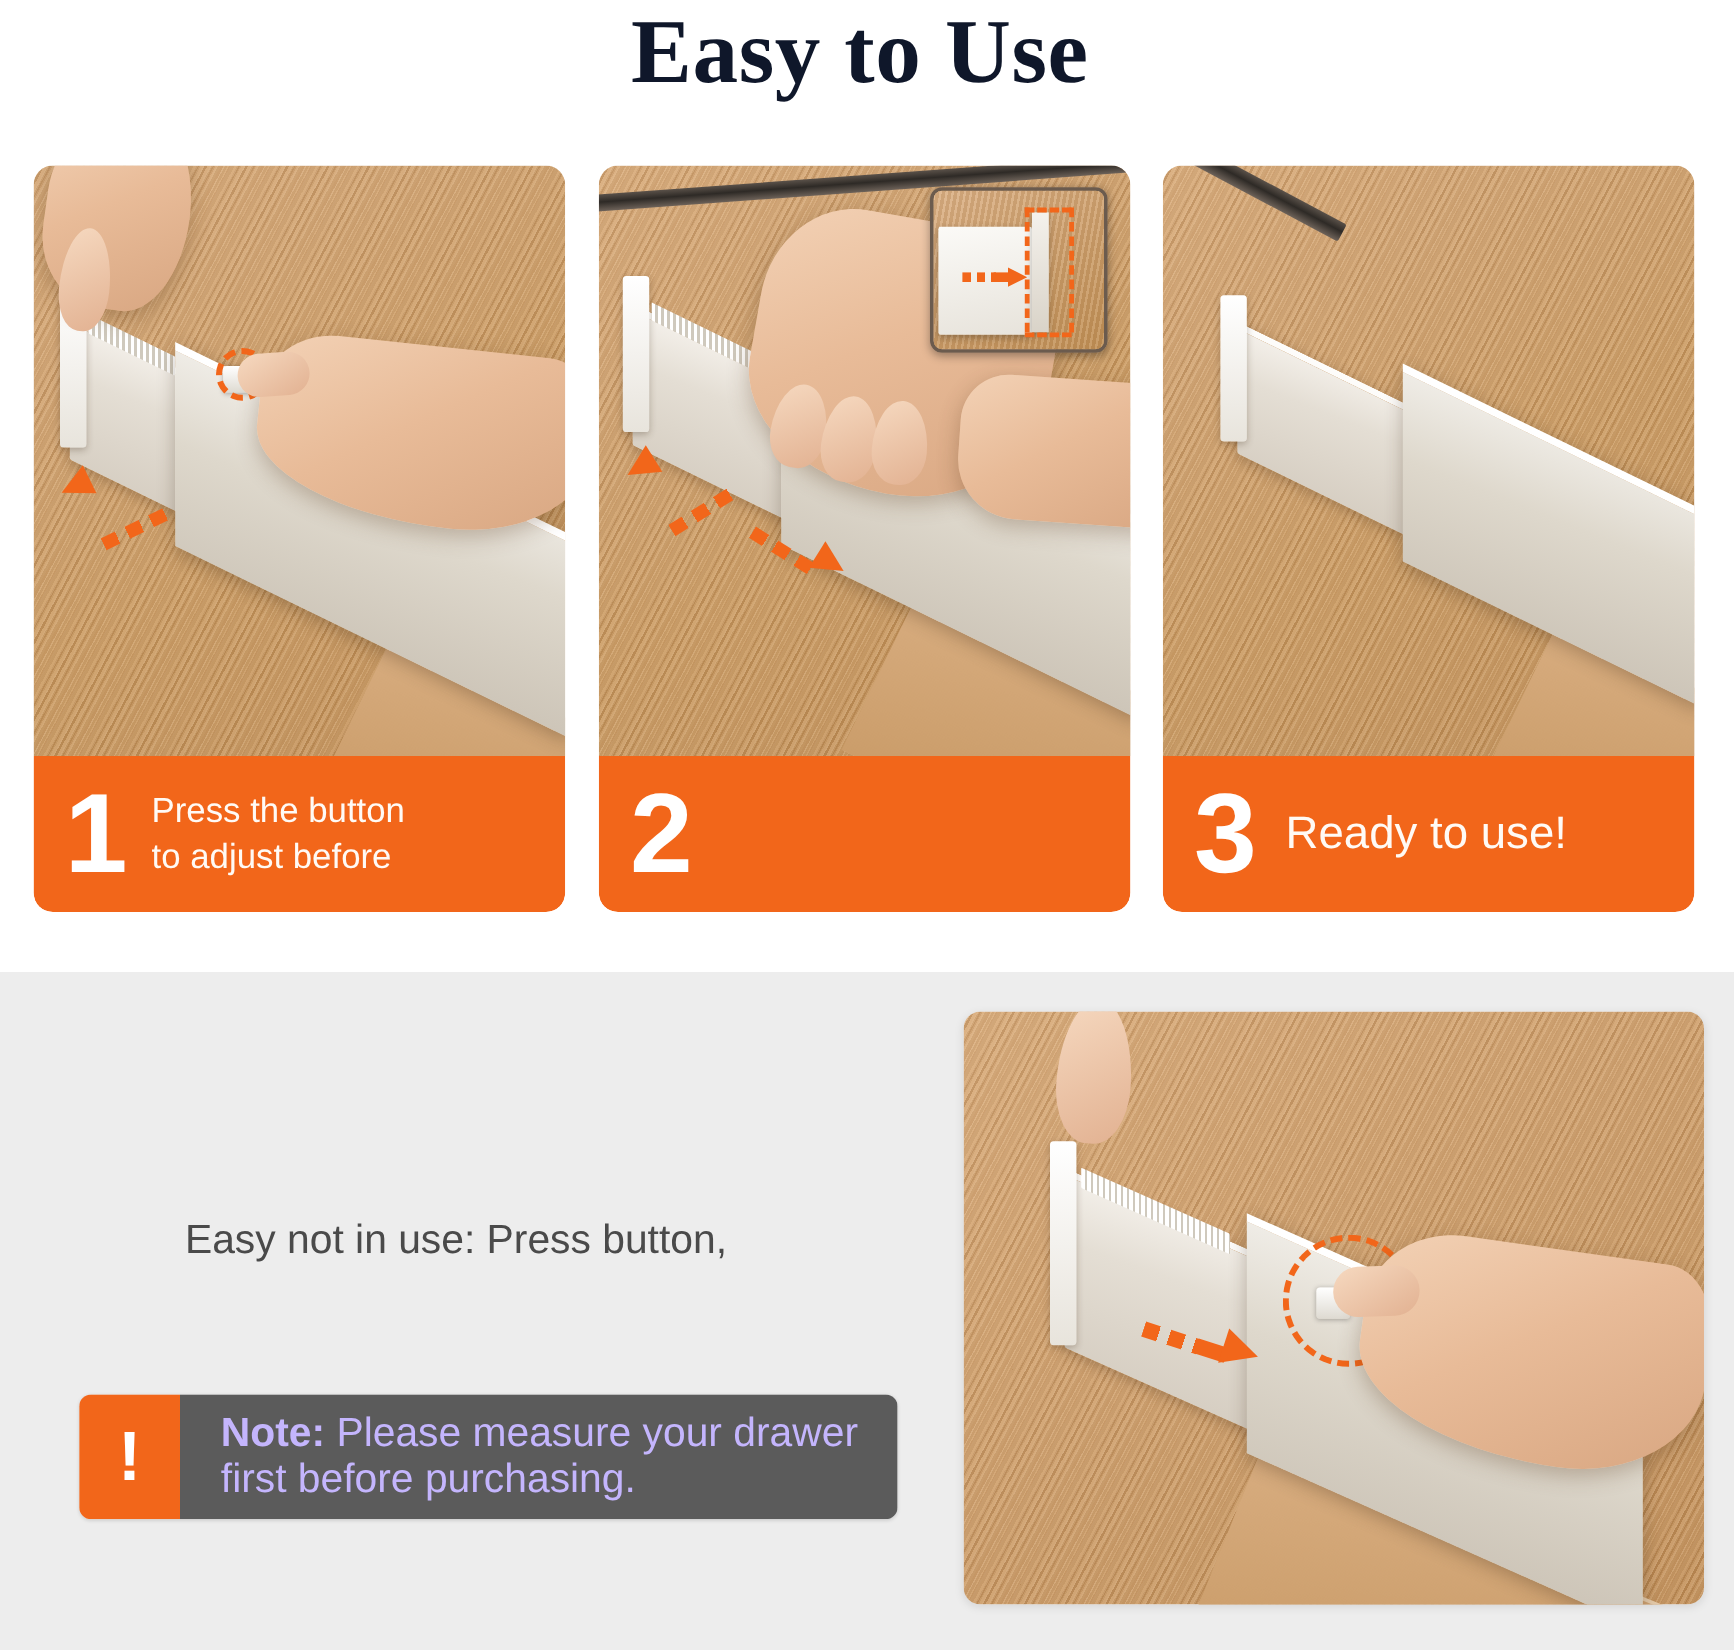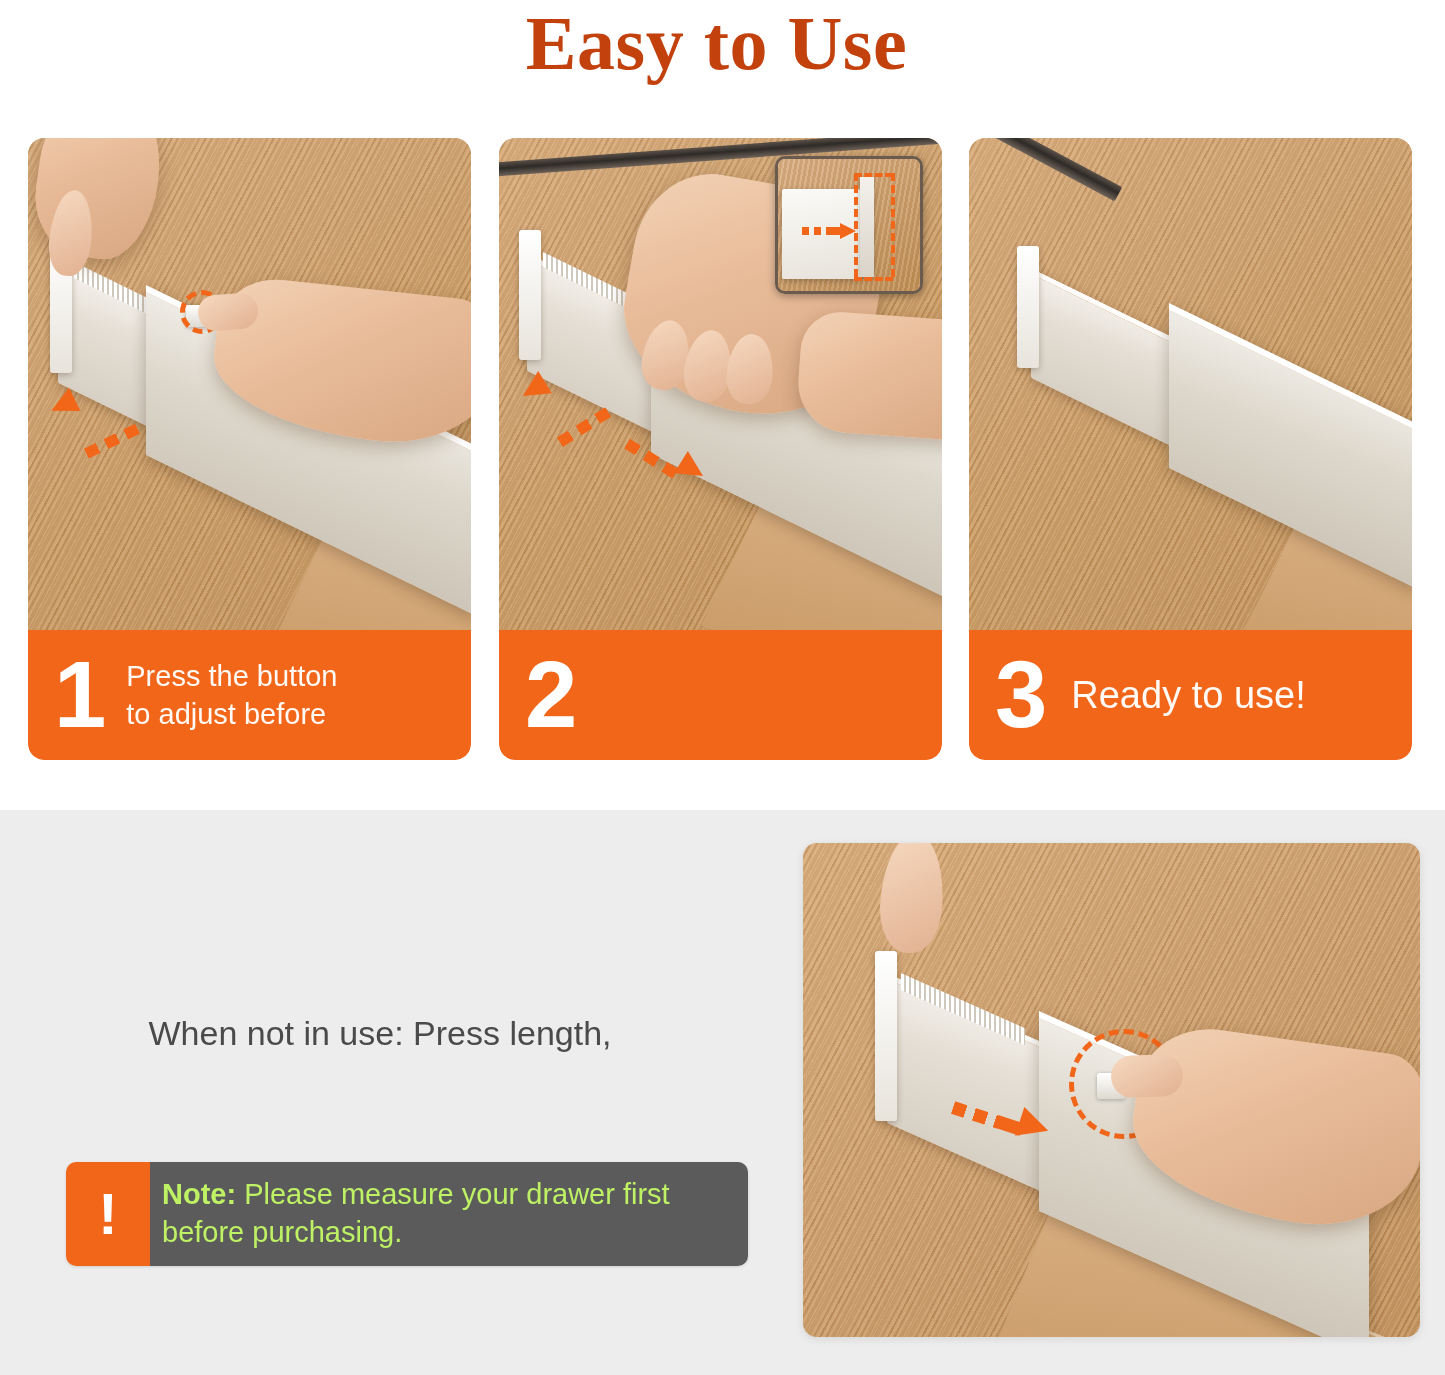--- a/index.html
+++ b/index.html
@@ -29,21 +29,21 @@
 
   #page-title {
     position: absolute;
     left: 0; top: 2px;
     width: 1433px;
     text-align: center;
     font-family: "Liberation Serif", serif;
     font-weight: bold;
     font-size: 76px;
     line-height: 82px;
-    color: #c2410c;
+    color: #0f172a;
     letter-spacing: 0.5px;
   }
 
   
   .step-panel {
     position: absolute;
     top: 138px;
     width: 443px;
     height: 622px;
     border-radius: 16px;
@@ -273,24 +273,24 @@
     align-items: center;
     justify-content: center;
     color: #ffffff;
     font-size: 58px;
     font-weight: bold;
     line-height: 58px;
   }
   #note-body {
     flex: 1 1 auto;
     background: #5B5B5B;
-    color: #bef264;
-    font-size: 29px;
+    color: #c4b5fd;
+    font-size: 34px;
     line-height: 38px;
-    padding: 13px 16px 0 12px;
+    padding: 13px 16px 0 34px;
   }
   #note-body b { font-weight: bold; }
 
   
   #removal-photo {
     position: absolute;
     left: 803px; top: 843px;
     width: 617px; height: 494px;
     border-radius: 14px;
     overflow: hidden;
@@ -416,21 +416,21 @@
         </div>
       </div>
     </div>
 
   </div>
 
   <div id="bottom-section"></div>
 
 
   <div id="removal-body">
-    <div>When not in use: Press length,</div>
+    <div>Easy not in use: Press button,</div>
   </div>
 
   <div id="note-banner">
     <div id="note-icon">!</div>
     <div id="note-body">
       <b>Note:</b>
       <span>Please measure your drawer first before purchasing.</span>
     </div>
   </div>
 

